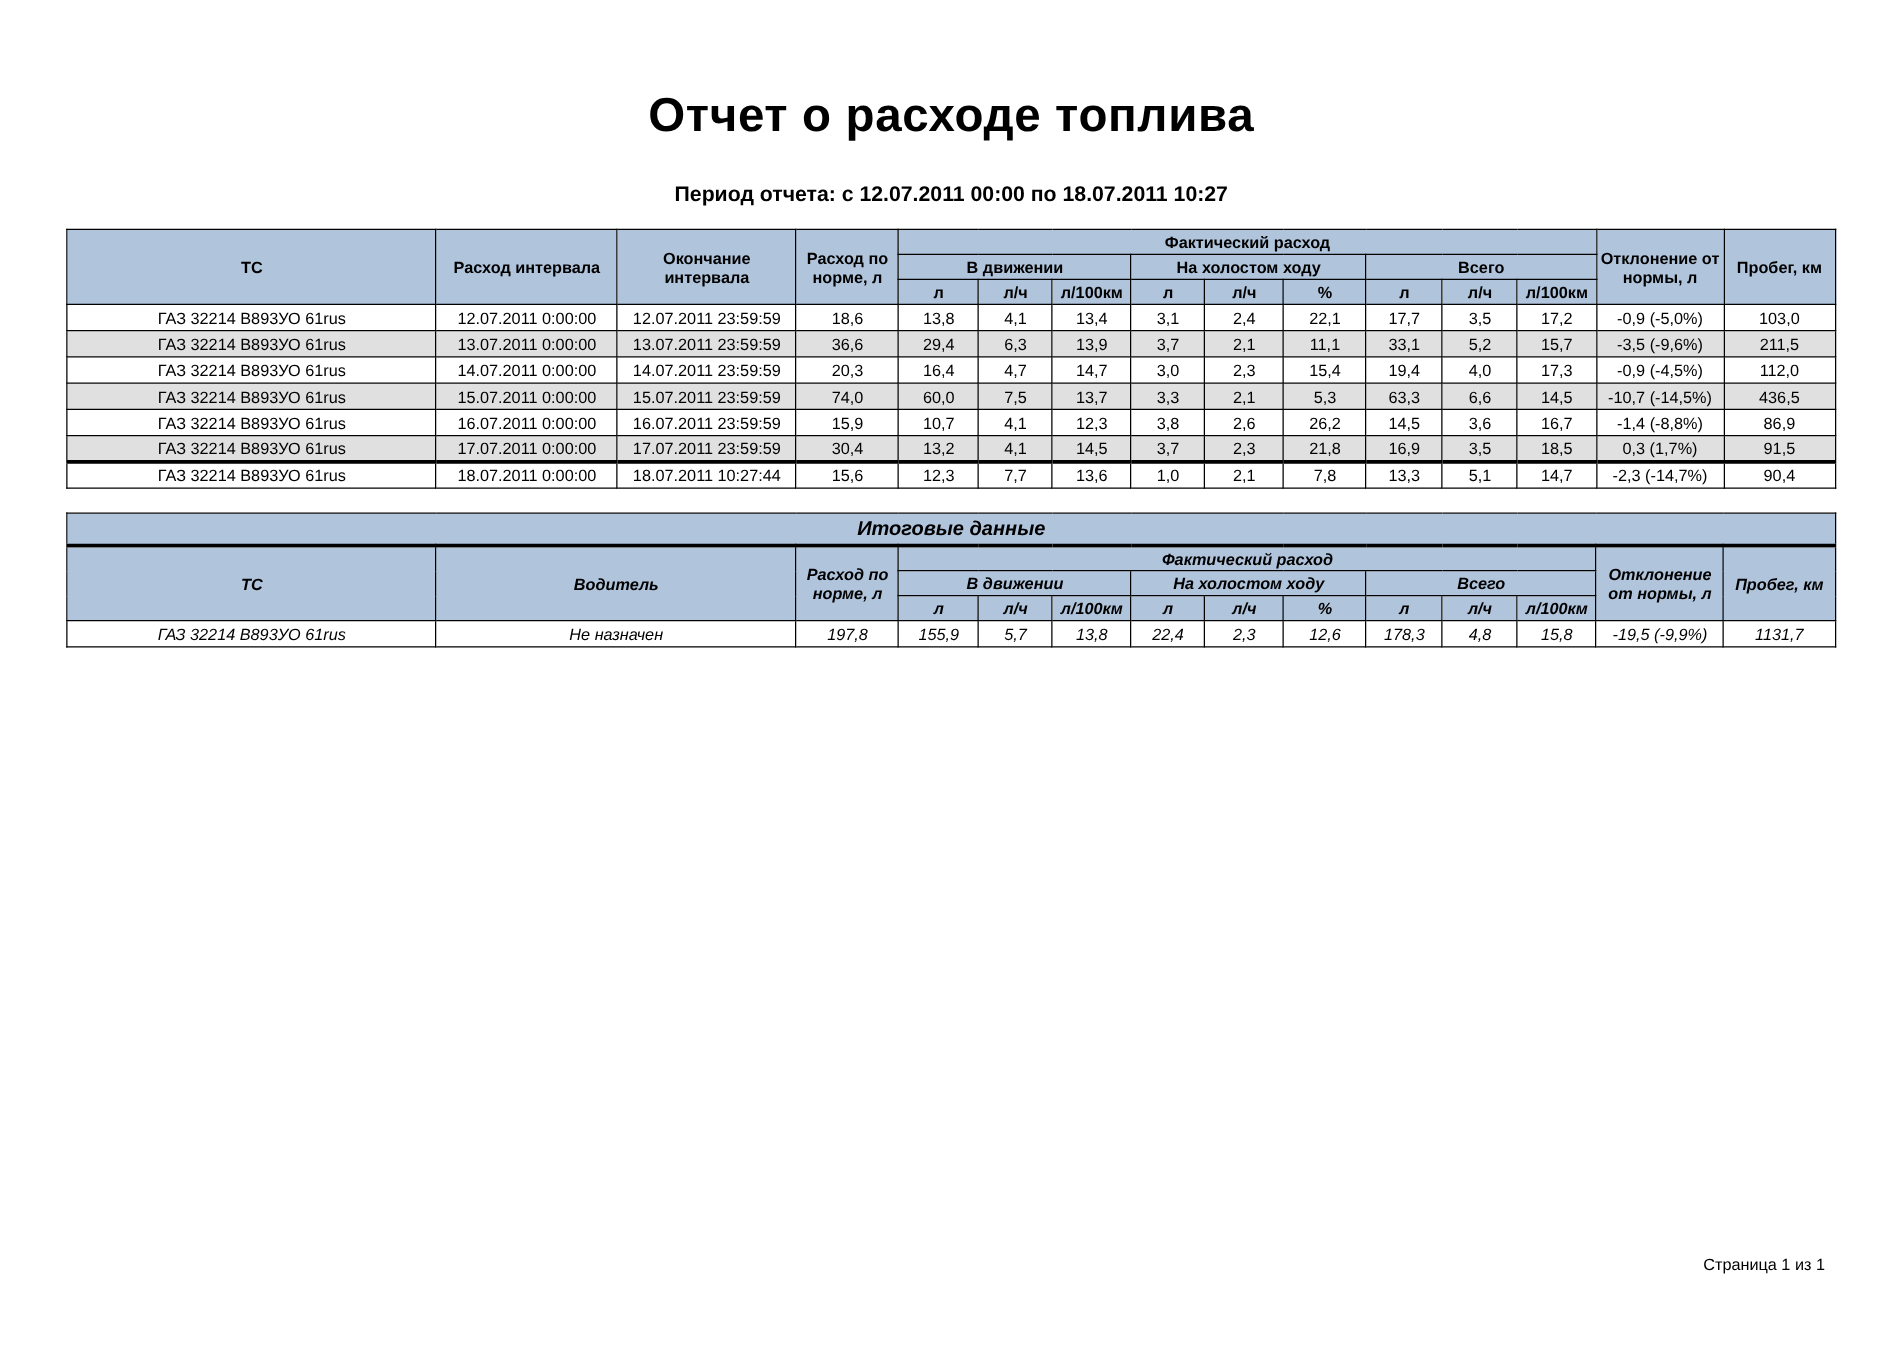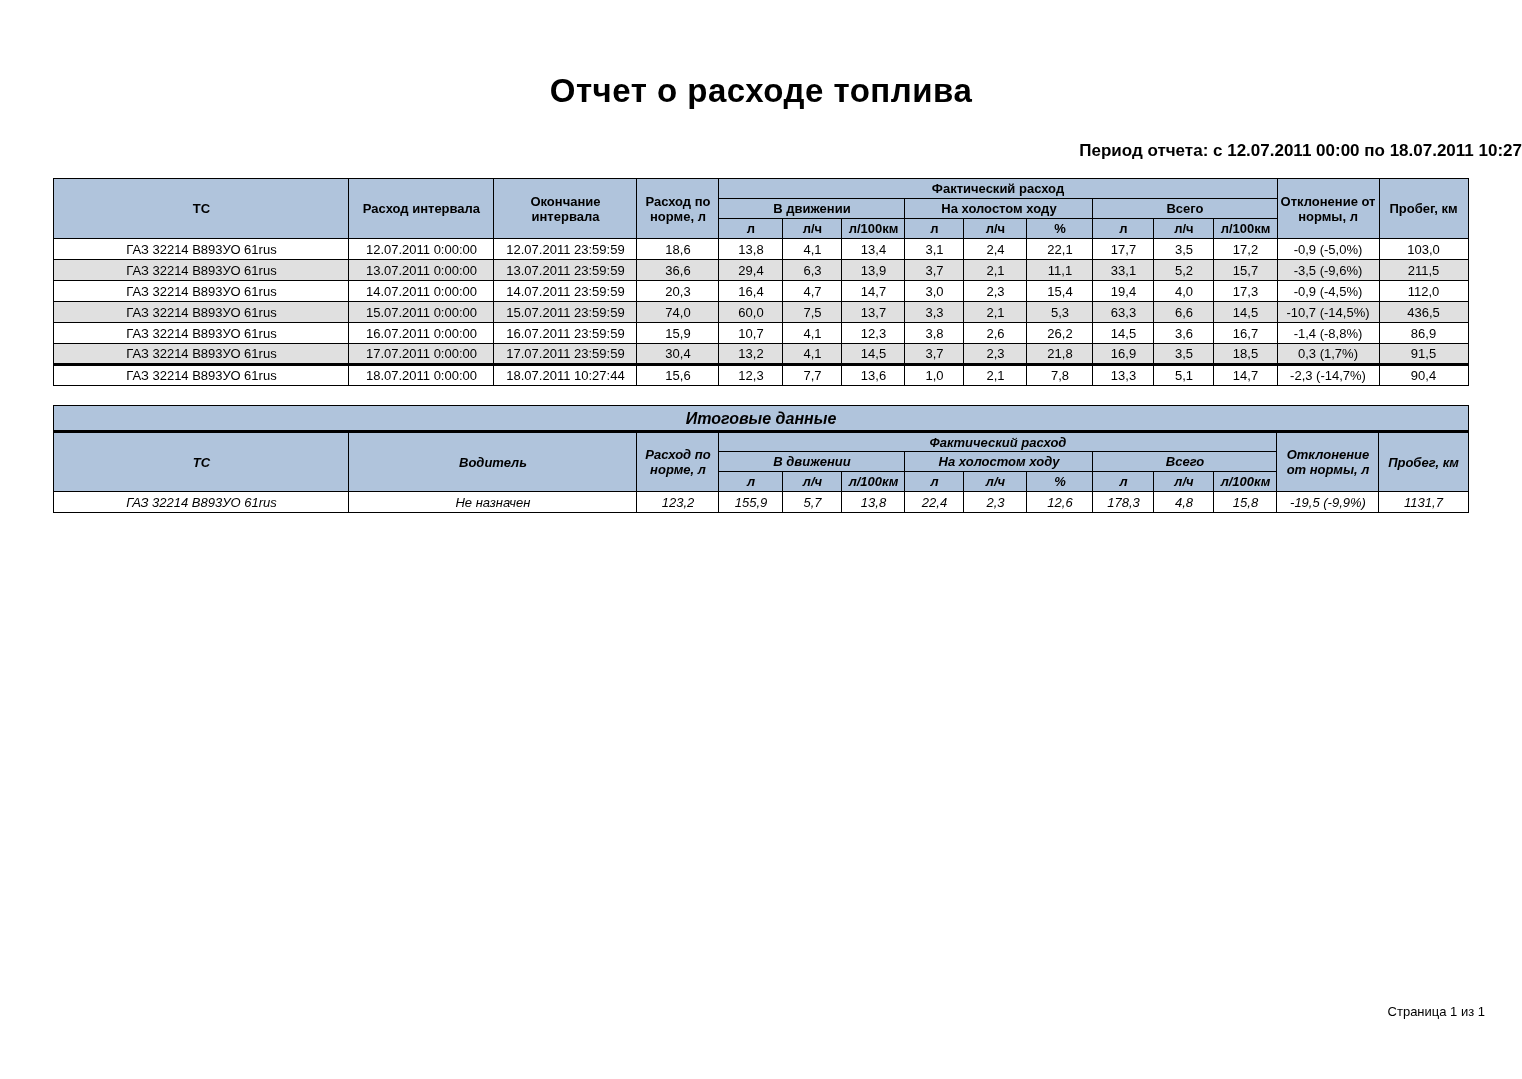--- a/index.html
+++ b/index.html
@@ -8,27 +8,27 @@
     width: 1522px; height: 1079px;
     background: #ffffff;
     font-family: "Liberation Sans", sans-serif;
     color: #000;
     overflow: hidden;
     position: relative;
   }
   .page-title {
     margin: 72px 0 0 0;
     text-align: center;
-    font-size: 33px;
+    font-size: 38px;
     font-weight: bold;
     letter-spacing: 0.5px;
   }
   .report-period {
     margin-top: 31px;
-    text-align: right;
+    text-align: center;
     font-size: 17px;
     font-weight: bold;
   }
   .tbl {
     width: 1414px;
     margin: 0 auto;
     border-collapse: collapse;
     table-layout: fixed;
     font-size: 13px;
   }
@@ -57,21 +57,21 @@
   .tbl tbody tr:nth-child(even) td { background: #e0e0e0; }
   .tbl-report tbody tr:last-child td { border-top: 3px solid #000; }
   .summary-title-cell {
     font-size: 16px !important;
     height: 26px;
     border-bottom: 3px solid #000 !important;
   }
   .page-footer {
     position: absolute;
     top: 1004px;
-    right: 37px;
+    right: 62px;
     font-size: 13px;
   }
 </style>
 </head>
 <body>
 
 <h1 class="page-title">Отчет о расходе топлива</h1>
 <div class="report-period">Период отчета: с 12.07.2011 00:00 по 18.07.2011 10:27</div>
 
 <table class="tbl tbl-report">
@@ -285,21 +285,21 @@
       <th>%</th>
       <th>л</th>
       <th>л/ч</th>
       <th>л/100км</th>
     </tr>
   </thead>
   <tbody>
       <tr>
         <td>ГАЗ 32214 В893УО 61rus</td>
         <td>Не назначен</td>
-        <td>123,2</td>
+        <td>197,8</td>
         <td>155,9</td>
         <td>5,7</td>
         <td>13,8</td>
         <td>22,4</td>
         <td>2,3</td>
         <td>12,6</td>
         <td>178,3</td>
         <td>4,8</td>
         <td>15,8</td>
         <td>-19,5 (-9,9%)</td>

